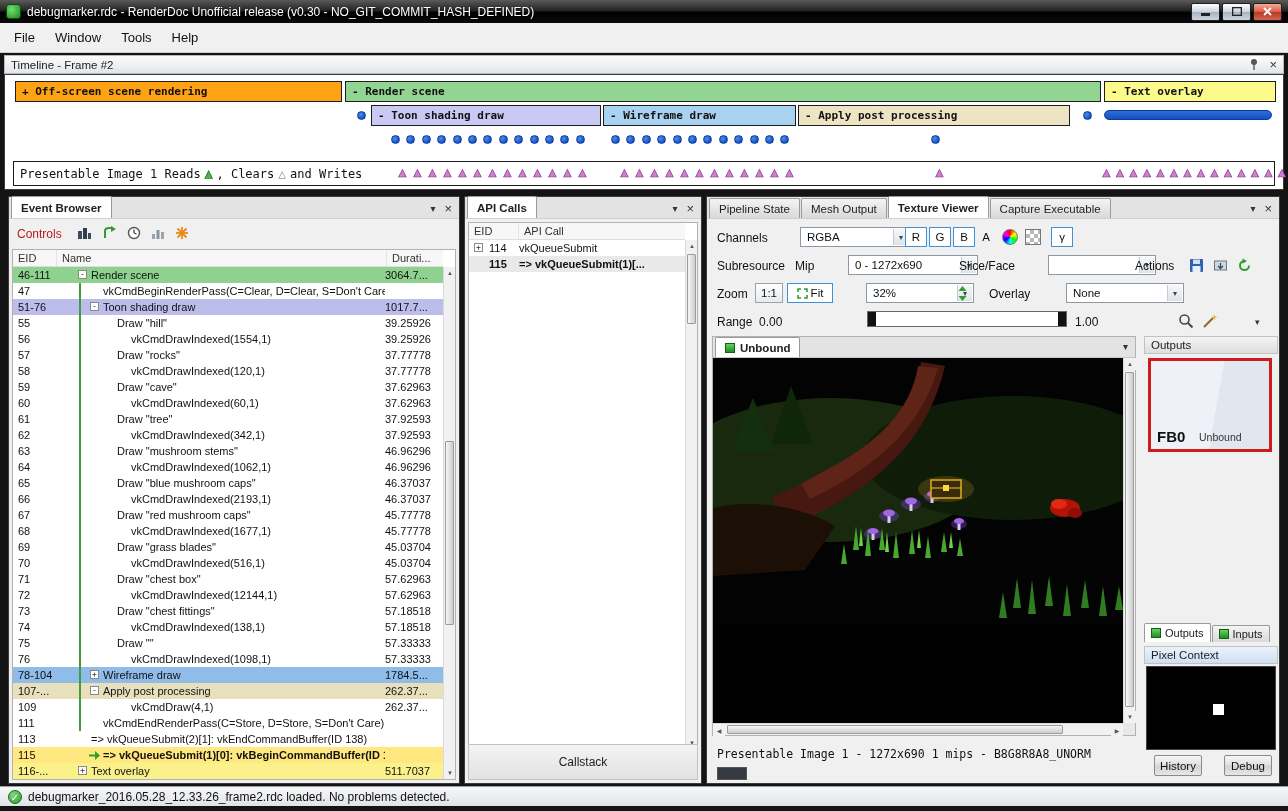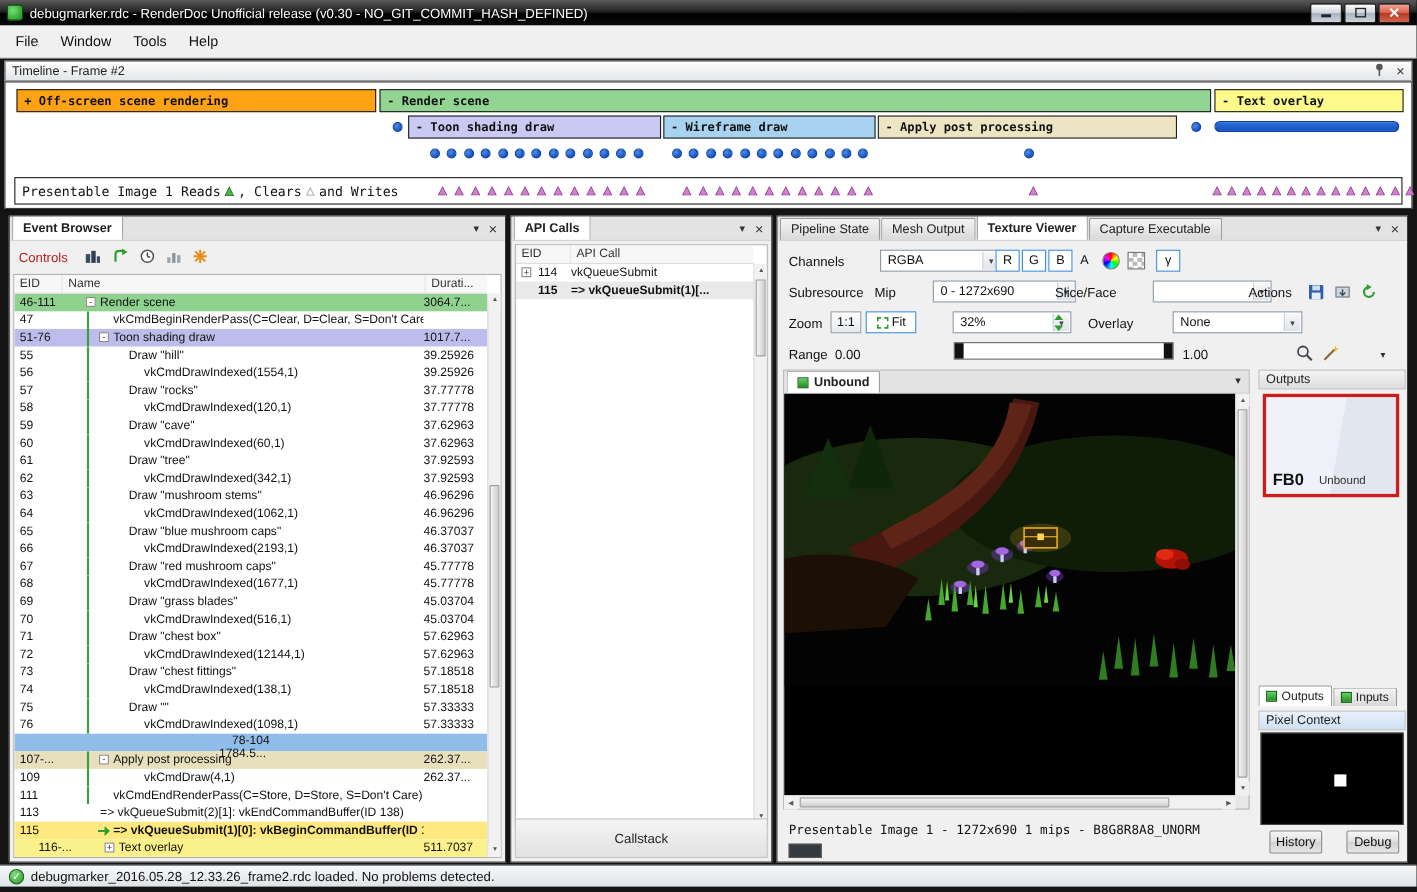--- a/index.html
+++ b/index.html
@@ -478,21 +478,21 @@
               <span class="eb-dur">57.33333</span>
             </div>
             <div class="eb-row">
               <span class="eb-eid">76</span>
               <span class="eb-name">
                 <i class="rp-line"></i>
                 <span class="eb-text" style="left: 74px;">vkCmdDrawIndexed(1098,1)</span>
               </span>
               <span class="eb-dur">57.33333</span>
             </div>
-            <div class="eb-row" style="background: rgb(143, 188, 232); flex-direction: column;">
+            <div class="eb-row" style="background: rgb(143, 188, 232);">
               <span class="eb-eid">78-104</span>
               <span class="eb-name">
                 <i class="rp-line"></i>
                 <i class="mark" style="left: 33px;">+</i>
                 <span class="eb-text" style="left: 46px;">Wireframe draw</span>
               </span>
               <span class="eb-dur">1784.5...</span>
             </div>
             <div class="eb-row" style="background: rgb(232, 224, 188);">
               <span class="eb-eid">107-...</span>
@@ -527,21 +527,21 @@
               <span class="eb-dur"></span>
             </div>
             <div class="eb-row" style="background: rgb(255, 232, 127);">
               <span class="eb-eid">115</span>
               <span class="eb-name">
                 <i class="flow-arrow" style="left: 32px;"></i>
                 <span class="eb-text" style="left: 46px; font-weight: bold;">=&gt; vkQueueSubmit(1)[0]: vkBeginCommandBuffer(ID 1...</span>
               </span>
               <span class="eb-dur"></span>
             </div>
-            <div class="eb-row" style="background: rgb(251, 241, 138); padding-left: 17px;">
+            <div class="eb-row" style="background: rgb(251, 241, 138);">
               <span class="eb-eid">116-...</span>
               <span class="eb-name">
                 <i class="mark" style="left: 21px;">+</i>
                 <span class="eb-text" style="left: 34px;">Text overlay</span>
               </span>
               <span class="eb-dur">511.7037</span>
             </div>
           </div>
         <div class="sbv" style="right:0;top:17px;bottom:0;">
           <span class="arr" style="top:0;">▲</span>

